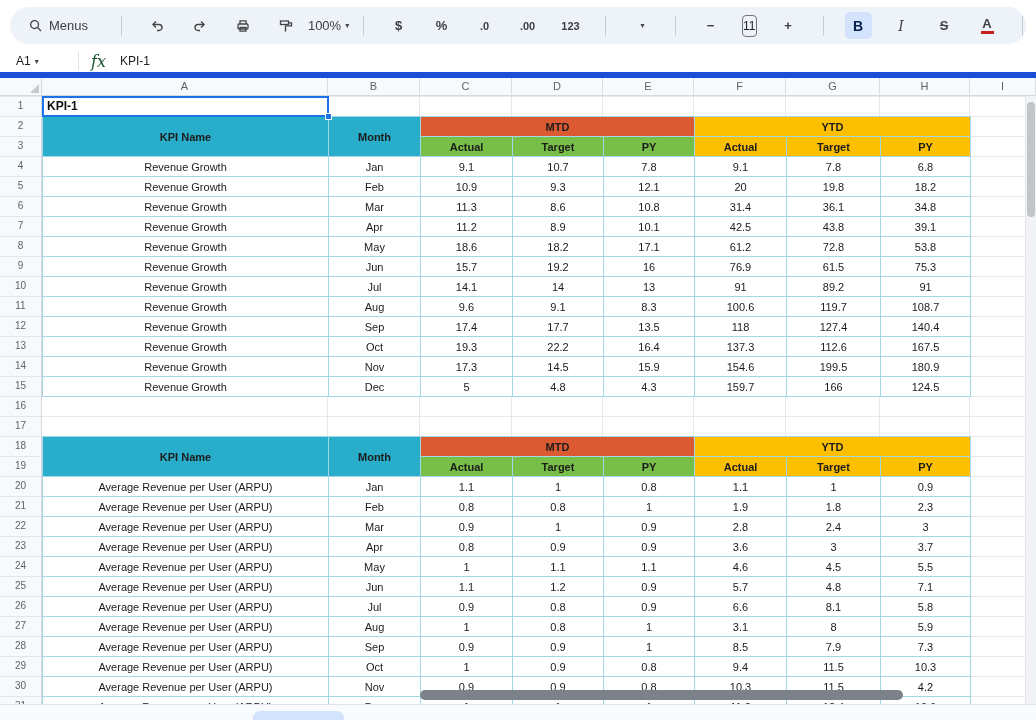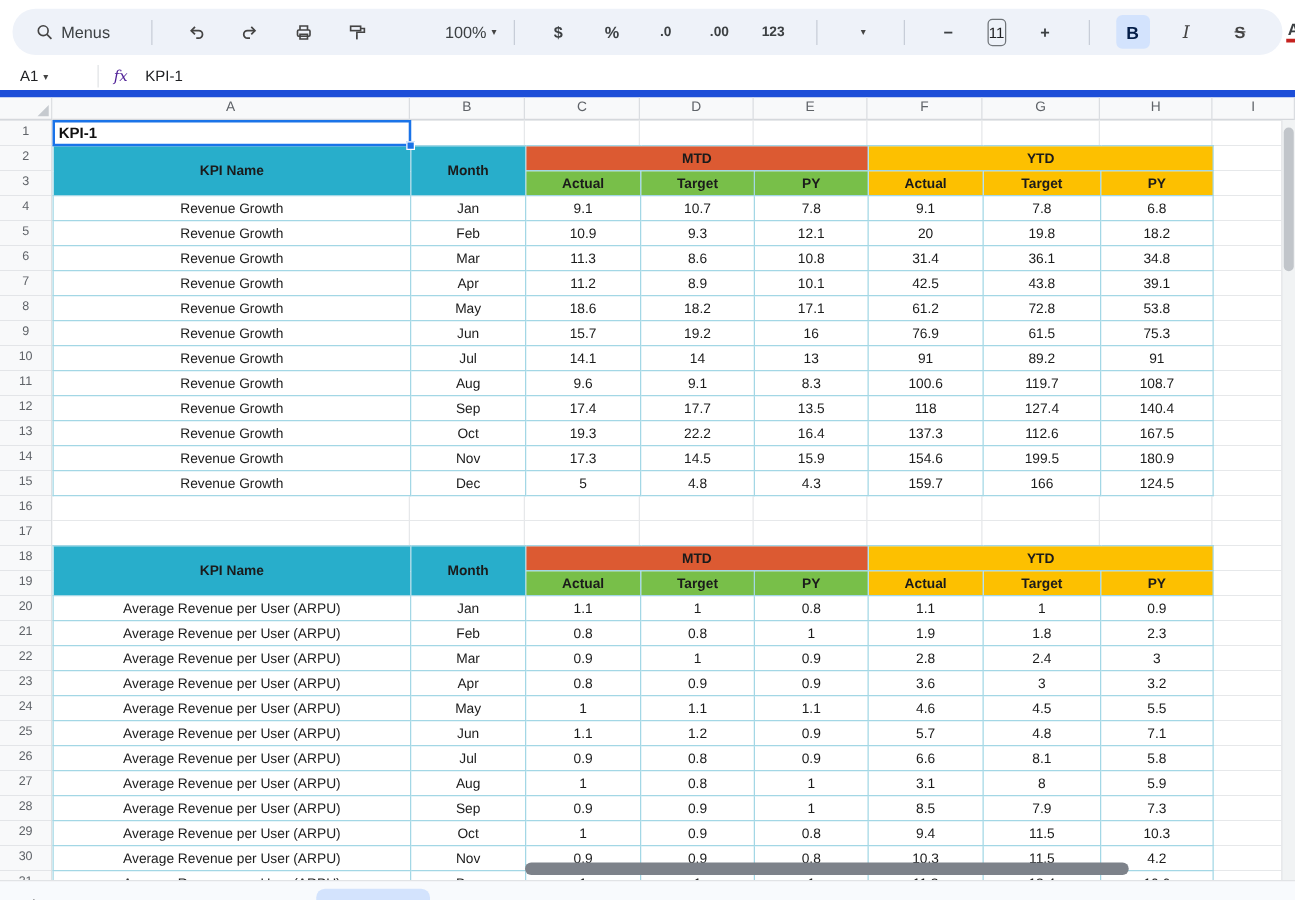--- a/index.html
+++ b/index.html
@@ -25,31 +25,31 @@
   .tbtn.strike { text-decoration:line-through; font-size:13px; font-weight:600; }
   .acolor { display:flex; flex-direction:column; align-items:center; justify-content:center;
             min-width:27px; height:27px; border-radius:5px; font-weight:700; font-size:13px;
             color:#3c4043; line-height:13px; }
   .colorbar { width:13px; height:3px; background:#c5221f; margin-top:1px; }
   .chev { font-size:8px; color:#444; margin-left:4px; }
   .sep { width:1px; height:20px; background:#c7cdd8; margin:0 5px; flex:none; }
   .font-size-box { width:28px; height:22px; border:1px solid #70757a; border-radius:4px;
                    font-size:12px; color:#202124; display:flex; align-items:center;
                    justify-content:center; margin:0 2px; }
-  .zoom { font-size:13px; color:#3c4043; padding:0 6px;margin-left:48px; }
+  .zoom { font-size:13px; color:#3c4043; padding:0 6px; }
   .spacer { flex:1; }
   .icon-wrap { display:flex; align-items:center; }
 
   
   .formula-bar { position:absolute; top:50px; left:0; right:0; height:28px; background:#fff;
                  border-bottom:6px solid #1d4ed8; display:flex; align-items:center; font-size:12px; }
   .name-box { width:78px; padding-left:16px; display:flex; align-items:center; color:#202124; }
   .fb-sep { width:1px; height:18px; background:#e1e3e6; }
-  .fx { font-family:"DejaVu Serif","Liberation Serif",serif; font-style:italic; color:#4c1d95;
-        padding:0 14px 0 12px; font-size:12px; }
+  .fx { font-family:"DejaVu Serif","Liberation Serif",serif; font-style:italic; color:#14532d;
+        padding:0 14px 0 12px; font-size:16px; }
   .formula-value { color:#202124; }
 
   
   .sheet { position:absolute; top:78px; left:0; right:0; bottom:0; }
   .corner { position:absolute; left:0; top:0; width:42px; height:18px; background:#f8f9fa;
             border-right:1px solid #d5d8dc; border-bottom:1px solid #d5d8dc; }
   .corner::after { content:''; position:absolute; right:2px; bottom:2px;
                    border-left:9px solid transparent; border-bottom:9px solid #c6cacf; }
   .col-headers { position:absolute; left:42px; top:0; height:18px; right:0; display:flex;
                  background:#f8f9fa; border-bottom:1px solid #d5d8dc; }
@@ -511,21 +511,21 @@
               <td>3</td>
             </tr>
             <tr>
               <td>Average Revenue per User (ARPU)</td>
               <td>Apr</td>
               <td>0.8</td>
               <td>0.9</td>
               <td>0.9</td>
               <td>3.6</td>
               <td>3</td>
-              <td>3.2</td>
+              <td>3.7</td>
             </tr>
             <tr>
               <td>Average Revenue per User (ARPU)</td>
               <td>May</td>
               <td>1</td>
               <td>1.1</td>
               <td>1.1</td>
               <td>4.6</td>
               <td>4.5</td>
               <td>5.5</td>

